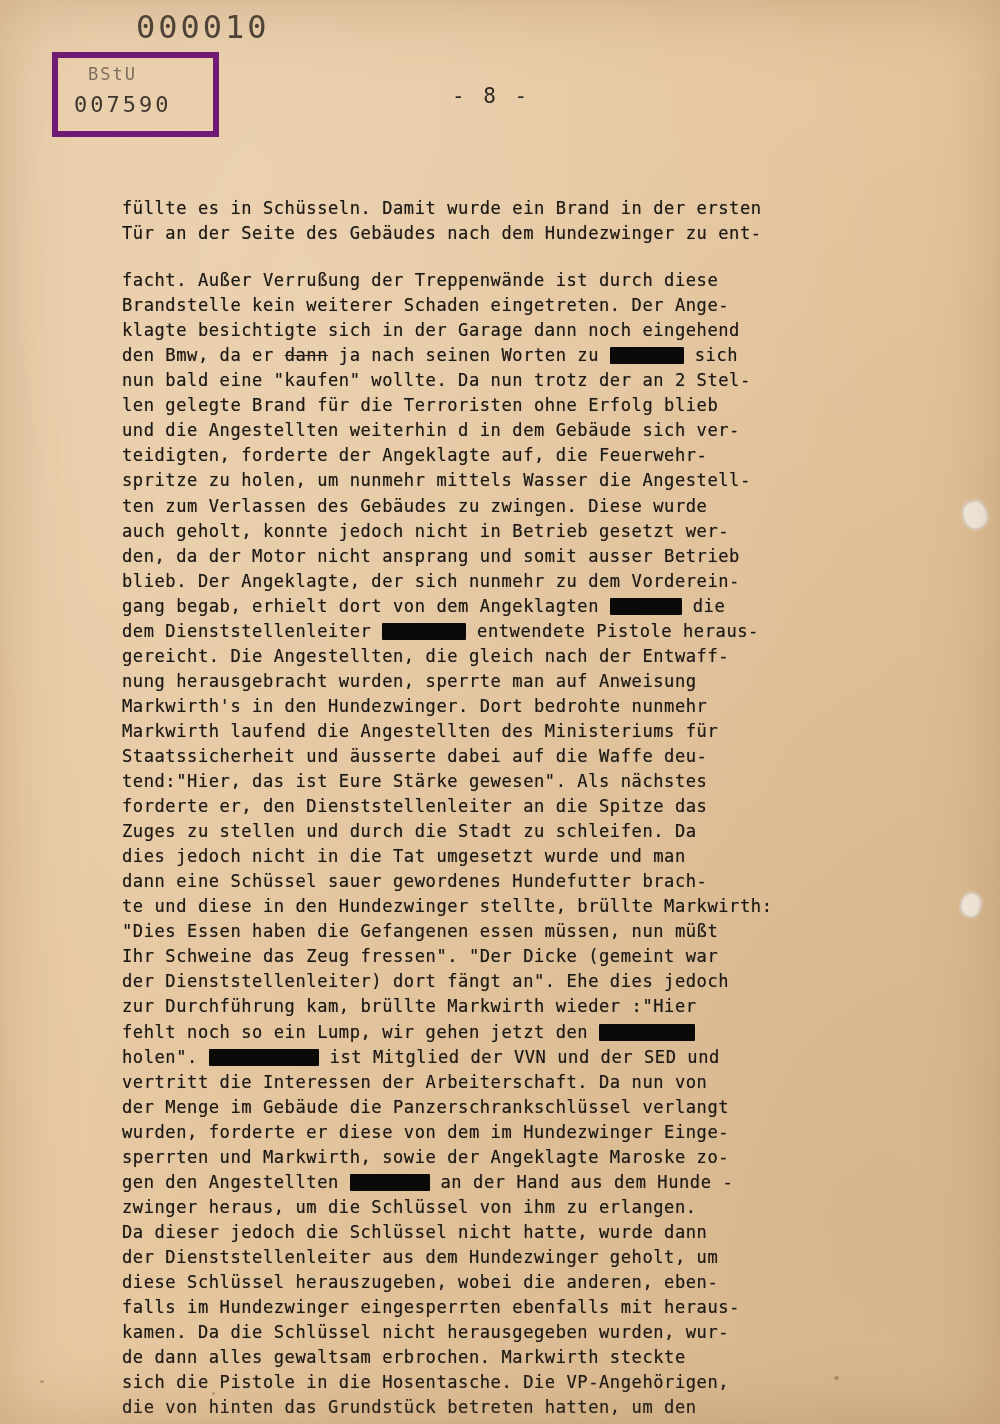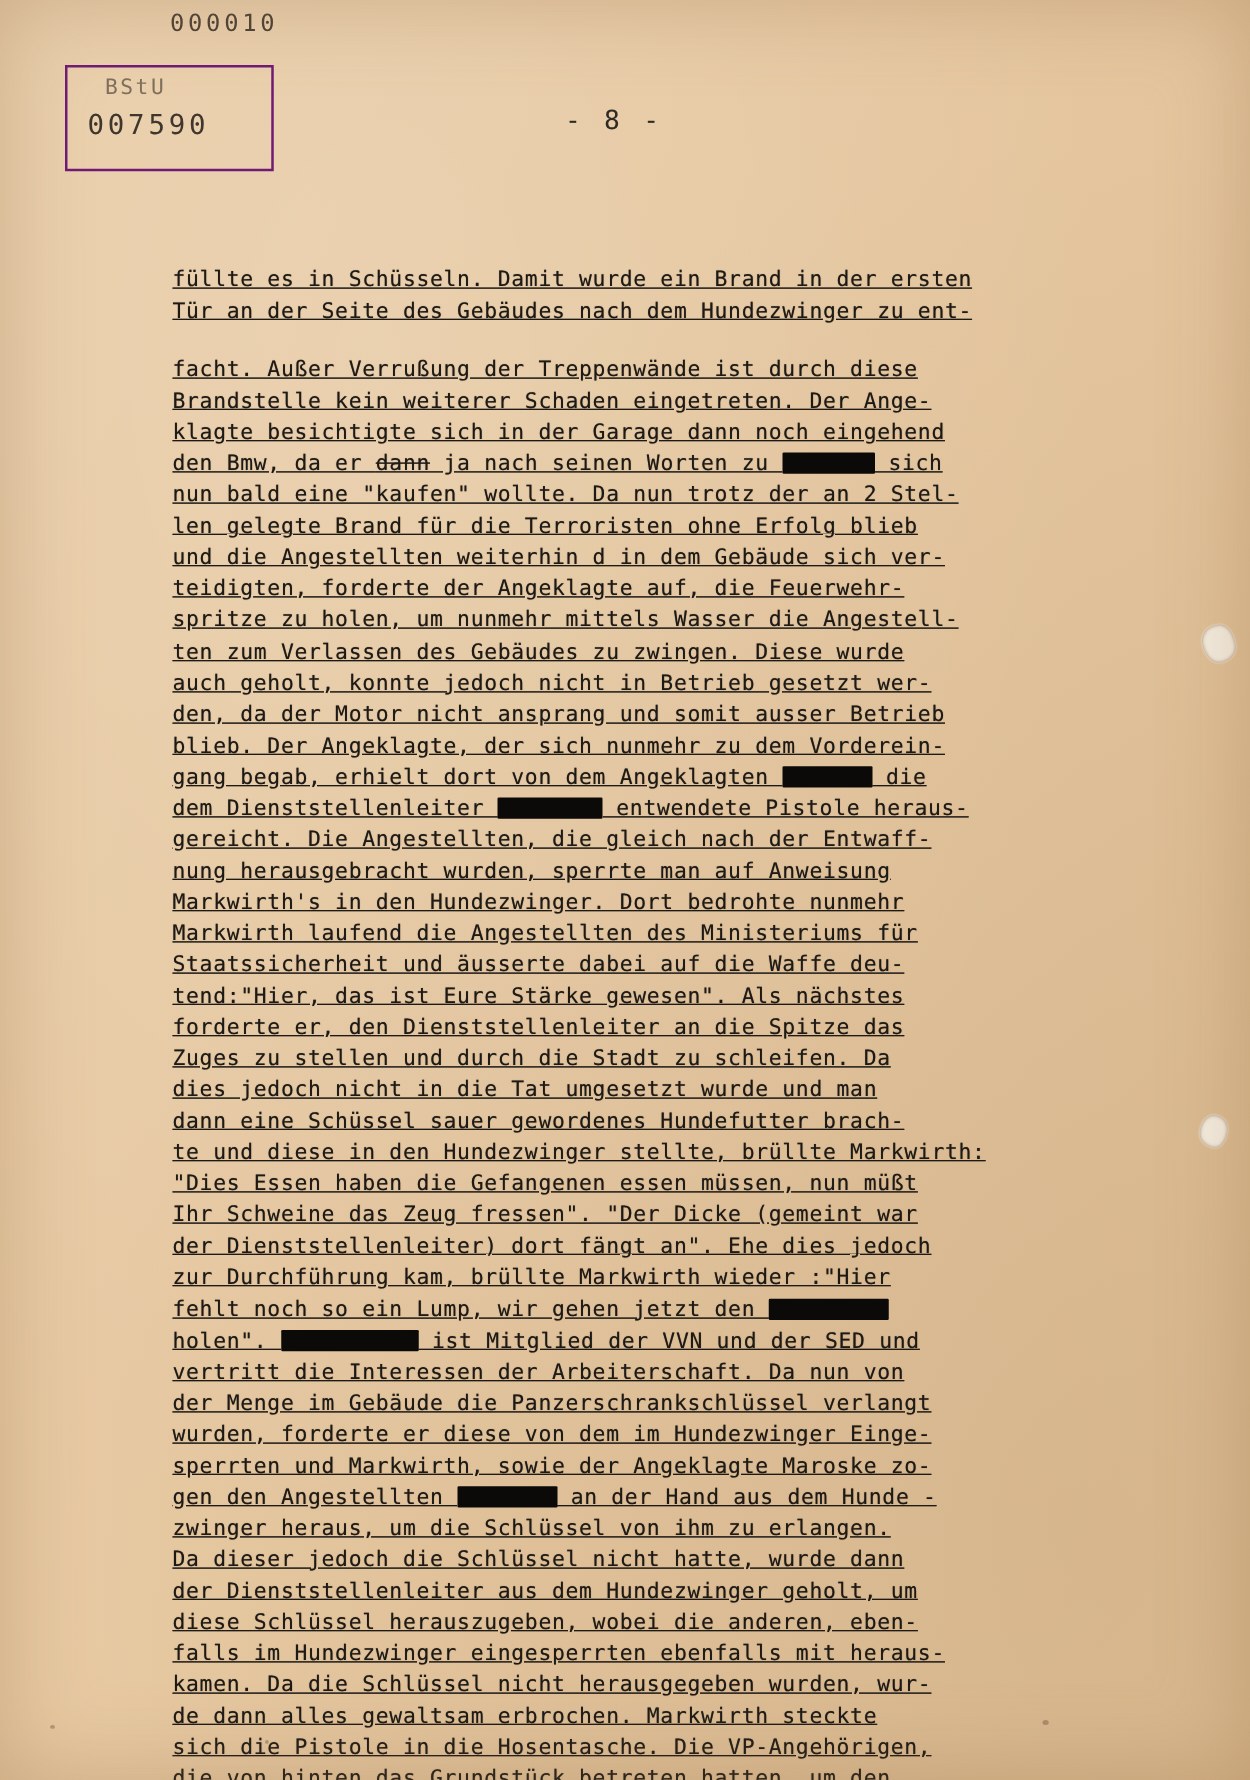--- a/index.html
+++ b/index.html
@@ -27,33 +27,33 @@
     position: absolute;
     inset: 0;
     box-shadow: inset 0 0 70px rgba(150,110,65,0.35);
     pointer-events: none;
   }
 
   .stamp-number {
     position: absolute;
     left: 136px;
     top: 8px;
-    font-size: 19px;
+    font-size: 32px;
     letter-spacing: 3px;
     color: #4a4036;
     font-family: "DejaVu Sans Mono", monospace;
   }
 
   .stamp-box {
     position: absolute;
     left: 52px;
     top: 52px;
     width: 167px;
     height: 85px;
-    border: 2px solid #701a75;
+    border: 6px solid #701a75;
     box-sizing: border-box;
   }
   .stamp-box .bstu {
     position: absolute;
     left: 30px;
     top: 6px;
     font-size: 17px;
     letter-spacing: 2px;
     color: #5a5043;
     opacity: 0.75;
@@ -82,21 +82,21 @@
     top: 196px;
     width: 760px;
     font-size: 17.1px;
     line-height: 25.05px;
     color: #1d1a16;
     letter-spacing: 0.55px;
     white-space: pre-wrap;
     font-family: "DejaVu Sans Mono", monospace;
     text-shadow: 0 0 0.7px rgba(40,30,20,0.6);
   }
-  .para { margin: 16px; white-space: pre-wrap; text-decoration: underline; }
+  .para { margin: 0; white-space: pre-wrap; }
   .para + .para { margin-top: 22px; }
 
   .redact {
     display: inline-block;
     background: #0b0a08;
     vertical-align: -3px;
     border-radius: 1px;
   }
   .strike { text-decoration: line-through; }
 

